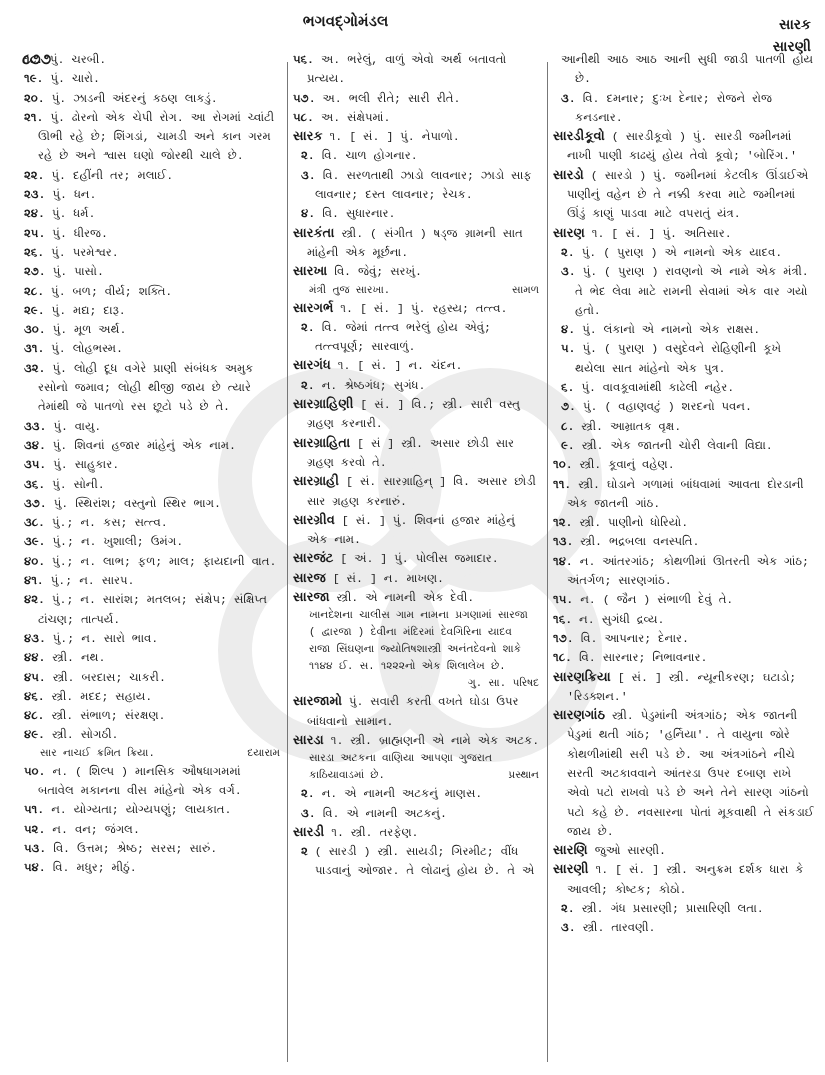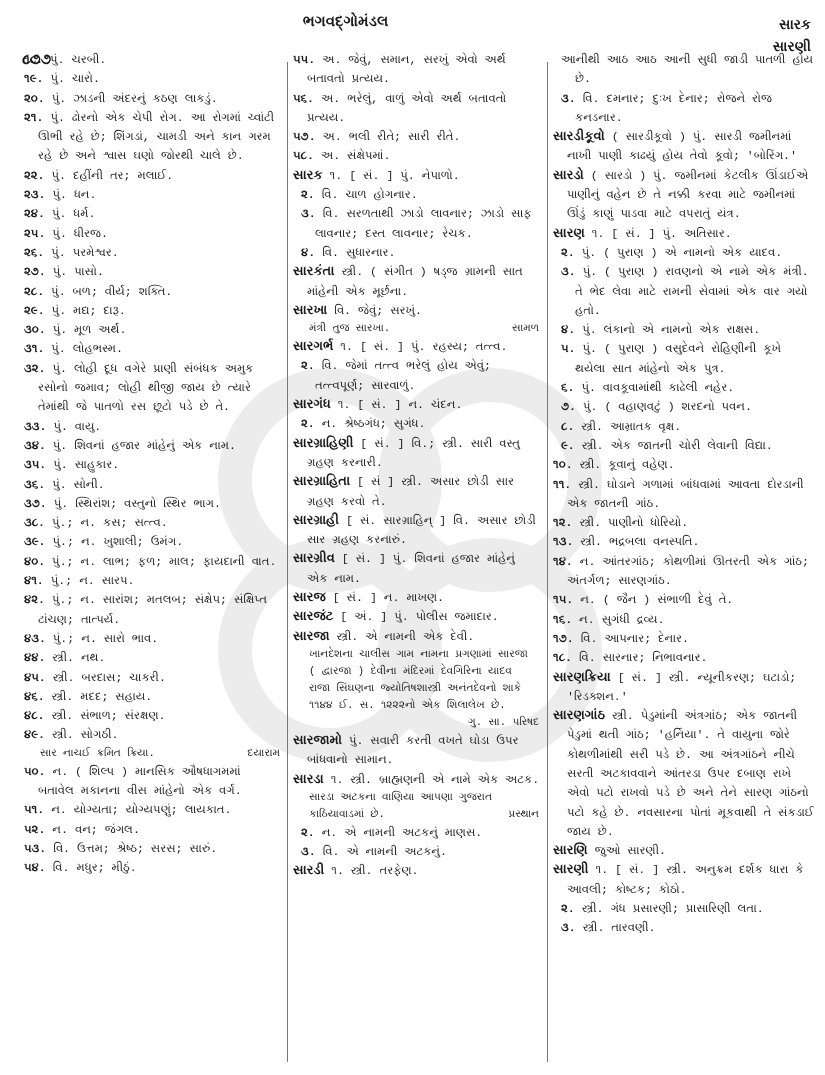--- a/index.html
+++ b/index.html
@@ -93,49 +93,49 @@
     <div class="entry sense"><span class="num">૪૮.</span> <span>સ્ત્રી. સંભાળ; સંરક્ષણ.</span></div>
     <div class="entry sense"><span class="num">૪૯.</span> <span>સ્ત્રી. સોગઠી.</span></div>
     <div class="entry quote"><span>સાર નાચઈ ક્રમિત ક્રિયા.</span><span class="src">દયારામ</span></div>
     <div class="entry sense"><span class="num">૫૦.</span> <span>ન. ( શિલ્પ ) માનસિક ઔષધાગમમાં બતાવેલ મકાનના વીસ માંહેનો એક વર્ગ.</span></div>
     <div class="entry sense"><span class="num">૫૧.</span> <span>ન. યોગ્યતા; યોગ્યપણું; લાયકાત.</span></div>
     <div class="entry sense"><span class="num">૫૨.</span> <span>ન. વન; જંગલ.</span></div>
     <div class="entry sense"><span class="num">૫૩.</span> <span>વિ. ઉત્તમ; શ્રેષ્ઠ; સરસ; સારું.</span></div>
     <div class="entry sense"><span class="num">૫૪.</span> <span>વિ. મધુર; મીઠું.</span></div>
   </div>
 <div class="col col-mid">
-    <div class="entry sense"><span class="num">૫૫.</span> <span>અ. જેવું, સમાન, સરખું એવો અર્થ બતાવતો પ્રત્યય.</span></div>
     <div class="entry sense"><span class="num">૫૬.</span> <span>અ. ભરેલું, વાળું એવો અર્થ બતાવતો પ્રત્યય.</span></div>
     <div class="entry sense"><span class="num">૫૭.</span> <span>અ. ભલી રીતે; સારી રીતે.</span></div>
     <div class="entry sense"><span class="num">૫૮.</span> <span>અ. સંક્ષેપમાં.</span></div>
     <div class="entry hw-entry sense"><span class="hw">સારક</span> <span>૧. [ સં. ] પું. નેપાળો.</span></div>
     <div class="entry sense sub"><span class="num">૨.</span> <span>વિ. ચાળ હોગનાર.</span></div>
     <div class="entry sense sub"><span class="num">૩.</span> <span>વિ. સરળતાથી ઝાડો લાવનાર; ઝાડો સાફ લાવનાર; દસ્ત લાવનાર; રેચક.</span></div>
     <div class="entry sense sub"><span class="num">૪.</span> <span>વિ. સુધારનાર.</span></div>
     <div class="entry hw-entry sense"><span class="hw">સારકંતા</span> <span>સ્ત્રી. ( સંગીત ) ષડ્જ ગ્રામની સાત માંહેની એક મૂર્છના.</span></div>
     <div class="entry hw-entry sense"><span class="hw">સારખા</span> <span>વિ. જેવું; સરખું.</span></div>
     <div class="entry quote"><span>મંત્રી તુજ સારખા.</span><span class="src">સામળ</span></div>
     <div class="entry hw-entry sense"><span class="hw">સારગર્ભ</span> <span>૧. [ સં. ] પું. રહસ્ય; તત્ત્વ.</span></div>
     <div class="entry sense sub"><span class="num">૨.</span> <span>વિ. જેમાં તત્ત્વ ભરેલું હોય એવું; તત્ત્વપૂર્ણ; સારવાળું.</span></div>
     <div class="entry hw-entry sense"><span class="hw">સારગંધ</span> <span>૧. [ સં. ] ન. ચંદન.</span></div>
     <div class="entry sense sub"><span class="num">૨.</span> <span>ન. શ્રેષ્ઠગંધ; સુગંધ.</span></div>
     <div class="entry hw-entry sense"><span class="hw">સારગ્રાહિણી</span> <span>[ સં. ] વિ.; સ્ત્રી. સારી વસ્તુ ગ્રહણ કરનારી.</span></div>
     <div class="entry hw-entry sense"><span class="hw">સારગ્રાહિતા</span> <span>[ સં ] સ્ત્રી. અસાર છોડી સાર ગ્રહણ કરવો તે.</span></div>
     <div class="entry hw-entry sense"><span class="hw">સારગ્રાહી</span> <span>[ સં. સારગ્રાહિન્ ] વિ. અસાર છોડી સાર ગ્રહણ કરનારું.</span></div>
     <div class="entry hw-entry sense"><span class="hw">સારગ્રીવ</span> <span>[ સં. ] પું. શિવનાં હજાર માંહેનું એક નામ.</span></div>
+    <div class="entry hw-entry sense"><span class="hw">સારજંટ</span> <span>[ અં. ] પું. પોલીસ જમાદાર.</span></div>
     <div class="entry hw-entry sense"><span class="hw">સારજ</span> <span>[ સં. ] ન. માખણ.</span></div>
-    <div class="entry hw-entry sense"><span class="hw">સારજંટ</span> <span>[ અં. ] પું. પોલીસ જમાદાર.</span></div>
     <div class="entry hw-entry sense"><span class="hw">સારજા</span> <span>સ્ત્રી. એ નામની એક દેવી.</span></div>
     <div class="entry quote"><span>ખાનદેશના ચાલીસ ગામ નામના પ્રગણામાં સારજા ( દ્વારજા ) દેવીના મંદિરમાં દેવગિરિના યાદવ રાજા સિંઘણના જ્યોતિષશાસ્ત્રી અનંતદેવનો શાકે ૧૧૪૪ ઈ. સ. ૧૨૨૨નો એક શિલાલેખ છે.</span><span class="src">ગુ. સા. પરિષદ</span></div>
     <div class="entry hw-entry sense"><span class="hw">સારજામો</span> <span>પું. સવારી કરતી વખતે ઘોડા ઉપર બાંધવાનો સામાન.</span></div>
     <div class="entry hw-entry sense"><span class="hw">સારડા</span> <span>૧. સ્ત્રી. બ્રાહ્મણની એ નામે એક અટક.</span></div>
     <div class="entry quote"><span>સારડા અટકના વાણિયા આપણા ગુજરાત કાઠિયાવાડમાં છે.</span><span class="src">પ્રસ્થાન</span></div>
     <div class="entry sense sub"><span class="num">૨.</span> <span>ન. એ નામની અટકનું માણસ.</span></div>
     <div class="entry sense sub"><span class="num">૩.</span> <span>વિ. એ નામની અટકનું.</span></div>
     <div class="entry hw-entry sense"><span class="hw">સારડી</span> <span>૧. સ્ત્રી. તરફેણ.</span></div>
+    <div class="entry sense sub"><span class="num">૨</span> <span>( સારડી ) સ્ત્રી. સાયડી; ગિરમીટ; વીંધ પાડવાનું ઓજાર. તે લોઢાનું હોય છે. તે એ</span></div>
   </div>
 <div class="col col-right">
     <div class="entry sense sub">આનીથી આઠ આઠ આની સુધી જાડી પાતળી હોય છે.</div>
     <div class="entry sense sub"><span class="num">૩.</span> <span>વિ. દમનાર; દુઃખ દેનાર; રોજને રોજ કનડનાર.</span></div>
     <div class="entry hw-entry sense"><span class="hw">સારડીકૂવો</span> <span>( સારડીકૂવો ) પું. સારડી જમીનમાં નાખી પાણી કાઢયું હોય તેવો કૂવો; 'બોરિંગ.'</span></div>
     <div class="entry hw-entry sense"><span class="hw">સારડો</span> <span>( સારડો ) પું. જમીનમાં કેટલીક ઊંડાઈએ પાણીનું વહેન છે તે નક્કી કરવા માટે જમીનમાં ઊંડું કાણું પાડવા માટે વપરાતું યંત્ર.</span></div>
     <div class="entry hw-entry sense"><span class="hw">સારણ</span> <span>૧. [ સં. ] પું. અતિસાર.</span></div>
     <div class="entry sense sub"><span class="num">૨.</span> <span>પું. ( પુરાણ ) એ નામનો એક યાદવ.</span></div>
     <div class="entry sense sub"><span class="num">૩.</span> <span>પું. ( પુરાણ ) રાવણનો એ નામે એક મંત્રી. તે ભેદ લેવા માટે રામની સેવામાં એક વાર ગયો હતો.</span></div>
     <div class="entry sense sub"><span class="num">૪.</span> <span>પું. લંકાનો એ નામનો એક રાક્ષસ.</span></div>

